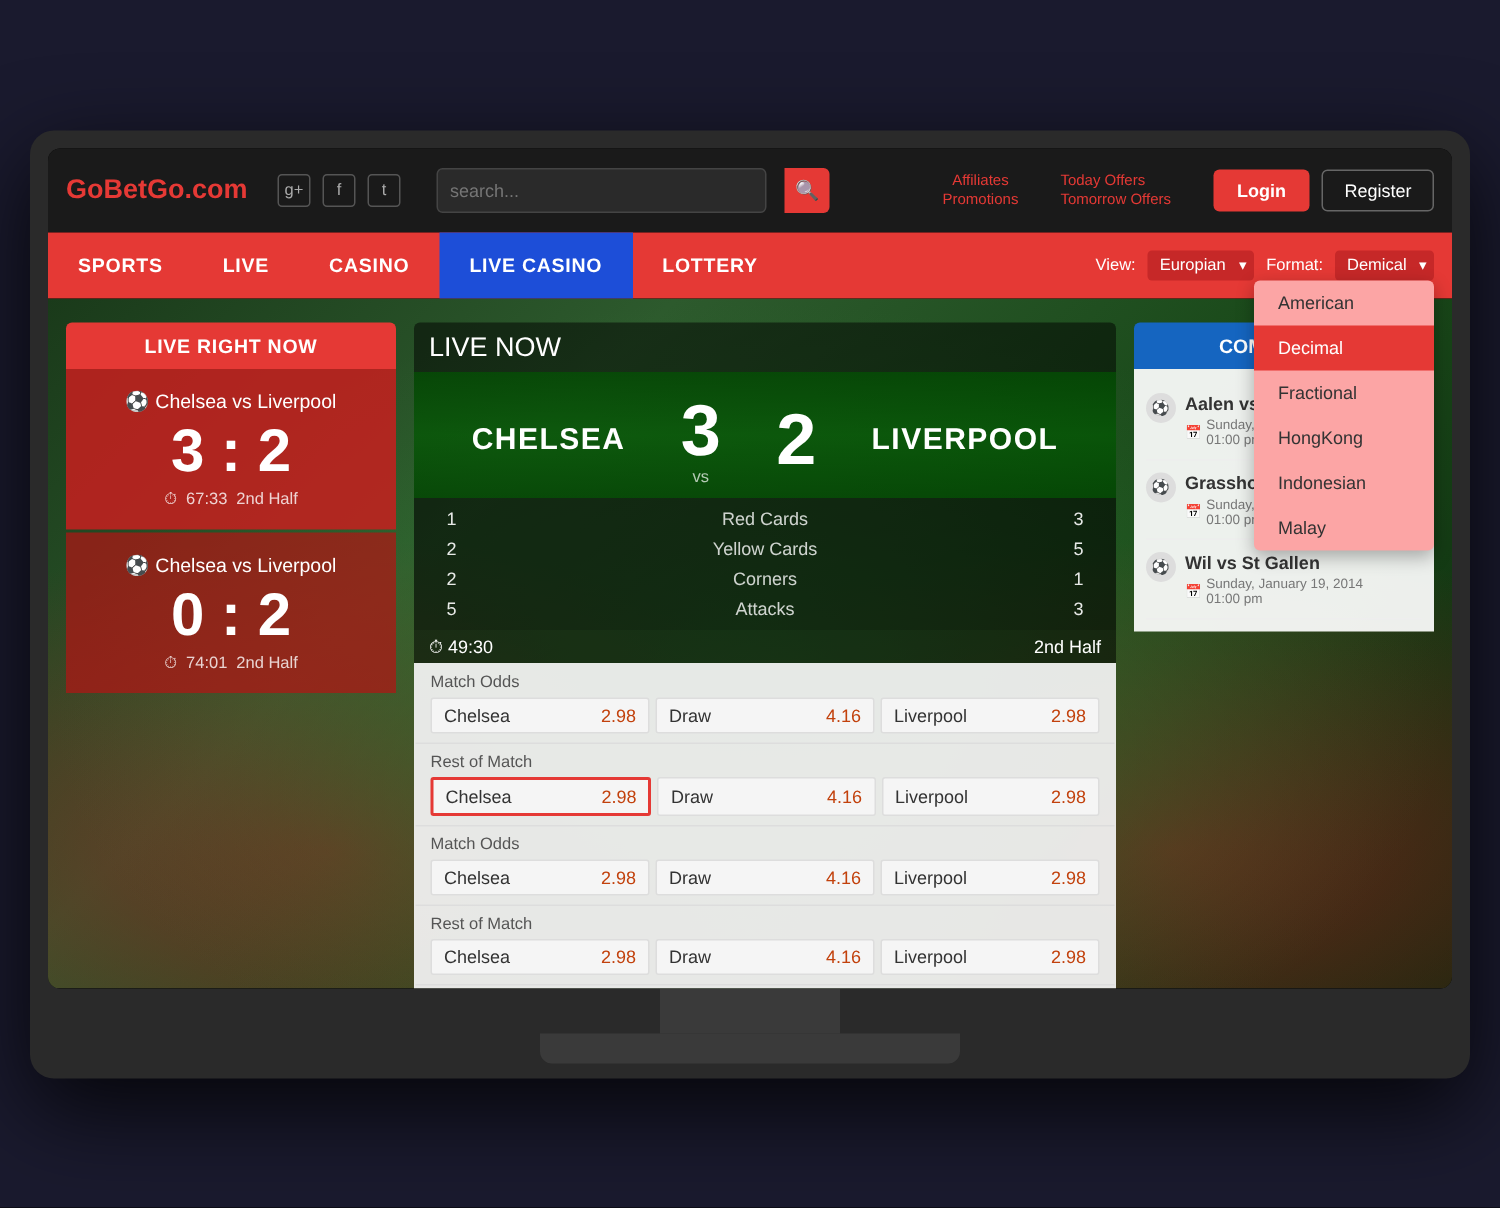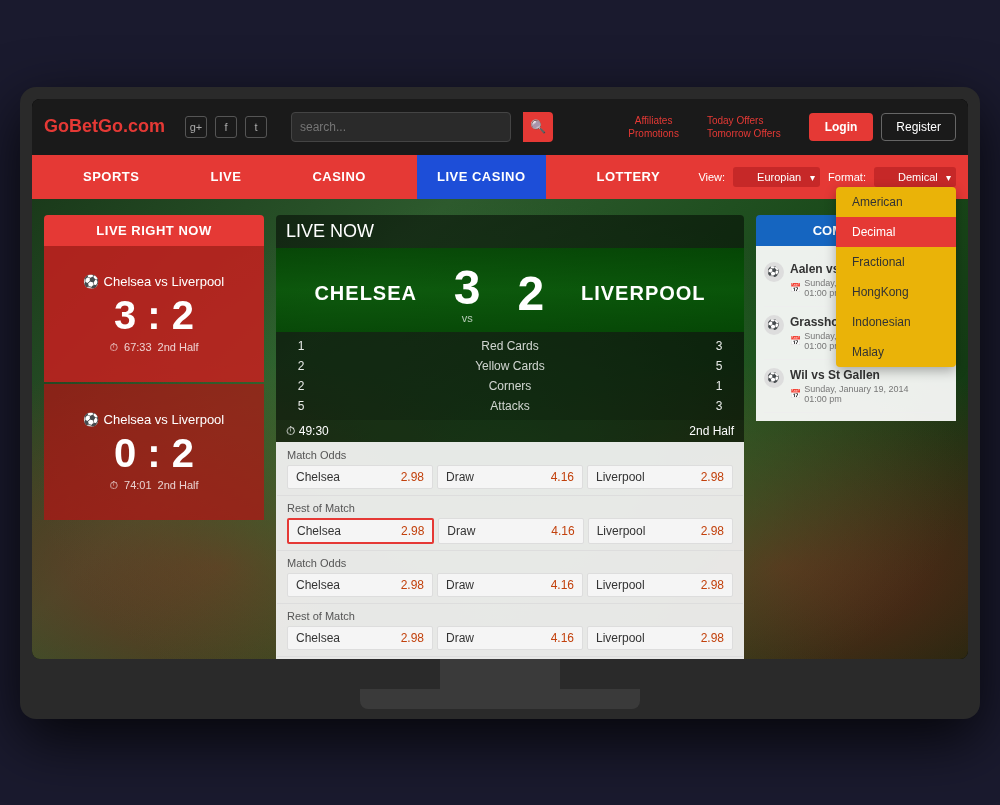--- a/index.html
+++ b/index.html
@@ -183,21 +183,20 @@
       padding: 0 20px;
       height: 44px;
       display: flex;
       align-items: center;
       color: white;
       font-size: 13px;
       font-weight: bold;
       cursor: pointer;
       text-transform: uppercase;
       letter-spacing: 0.5px;
-      margin-left: 31px;
     }
 
     .nav-item.live-casino {
       background: #1d4ed8;
     }
 
     .nav-right {
       margin-left: auto;
       display: flex;
       align-items: center;
@@ -207,21 +206,21 @@
 
     .nav-label {
       color: white;
       font-size: 11px;
     }
 
     .nav-select {
       background: #c62828;
       color: white;
       border: none;
-      padding: 4px 24px;
+      padding: 4px 8px;
       border-radius: 3px;
       font-size: 11px;
       cursor: pointer;
       appearance: none;
       padding-right: 18px;
       position: relative;
     }
 
     .select-wrapper {
       position: relative;
@@ -240,21 +239,21 @@
     }
 
     .format-dropdown-container {
       position: relative;
     }
 
     .format-dropdown {
       position: absolute;
       top: 100%;
       right: 0;
-      background: #eab308;
+      background: #fca5a5;
       border-radius: 4px;
       box-shadow: 0 4px 12px rgba(0,0,0,0.3);
       z-index: 100;
       min-width: 120px;
       overflow: hidden;
     }
 
     .dropdown-item {
       padding: 8px 16px;
       font-size: 12px;
@@ -316,21 +315,21 @@
       text-align: center;
       padding: 8px;
       font-size: 13px;
       font-weight: bold;
       border-radius: 4px 4px 0 0;
       letter-spacing: 0.5px;
     }
 
     .live-match-card {
       background: rgba(200,30,30,0.85);
-      padding: 28px;
+      padding: 14px;
       margin-bottom: 2px;
     }
 
     .match-title {
       color: white;
       font-size: 13px;
       text-align: center;
       margin-bottom: 4px;
     }
 

